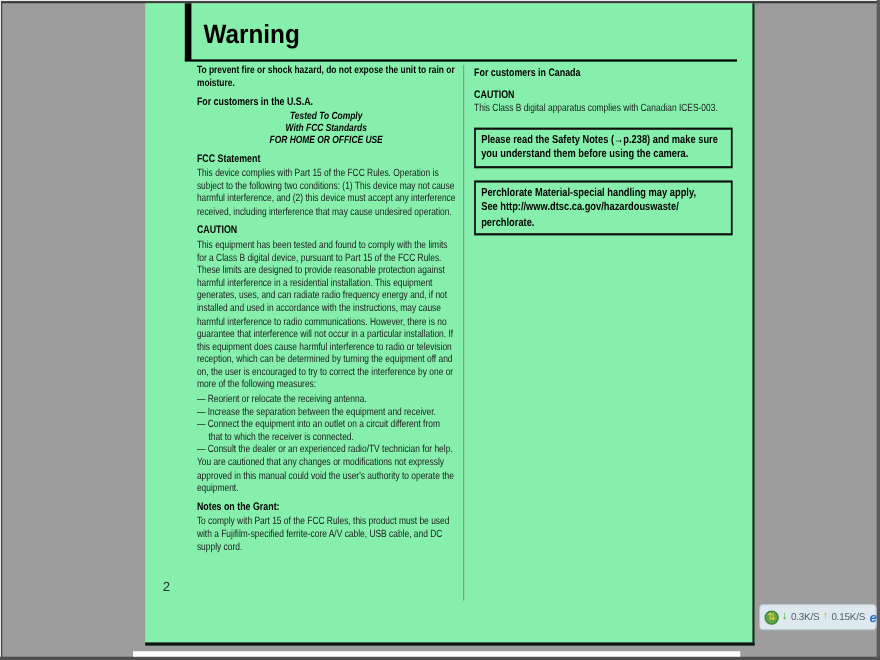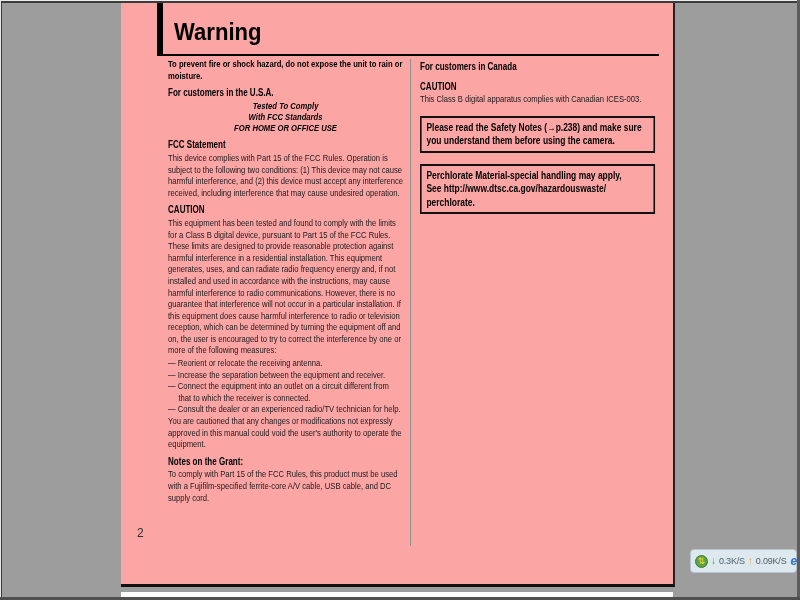--- a/index.html
+++ b/index.html
@@ -11,22 +11,22 @@
   
   .frame-top-light{position:absolute;top:0;left:0;right:0;height:1px;background:#ececec;}
   .frame-top-dark{position:absolute;top:1px;left:0;right:0;height:2px;background:#3c3c3c;}
   .frame-left-light{position:absolute;top:0;left:0;bottom:0;width:1px;background:#e8e8e8;}
   .frame-left-dark{position:absolute;top:1px;left:1px;bottom:0;width:1px;background:#3c3c3c;}
   .frame-right-dark{position:absolute;top:0;right:0;bottom:0;width:3px;background:#5c5c5c;}
   .frame-bottom-dark{position:absolute;left:0;right:0;bottom:0;height:3px;background:#4f4f4f;}
 
   
   .page{
-    position:absolute;left:121px;top:3px;width:552px;height:581px;
-    background:#fca5a5;
+    position:absolute;left:132px;top:3px;width:552px;height:581px;
+    background:#86efac;
     border-right:2px solid #222;
     border-bottom:3px solid #111;
     box-sizing:content-box;
   }
   .next-page{
     position:absolute;left:121px;top:592px;width:552px;height:5px;background:#fdfdfd;
   }
 
   
   .warn-bar{position:absolute;left:36px;top:0;width:6px;height:52px;background:#000;}
@@ -133,15 +133,15 @@
   <div class="page-num">2</div>
 </div>
 
 <div class="next-page"></div>
 
 <div class="net-widget">
   <span class="monitor-icon">⇅</span>
   <span class="arrow-down">↓</span>
   <span class="speed-text">0.3K/S</span>
   <span class="arrow-up">↑</span>
-  <span class="speed-text">0.09K/S</span>
+  <span class="speed-text">0.15K/S</span>
   <span class="browser-icon">e</span>
 </div>
 
 </body></html>

